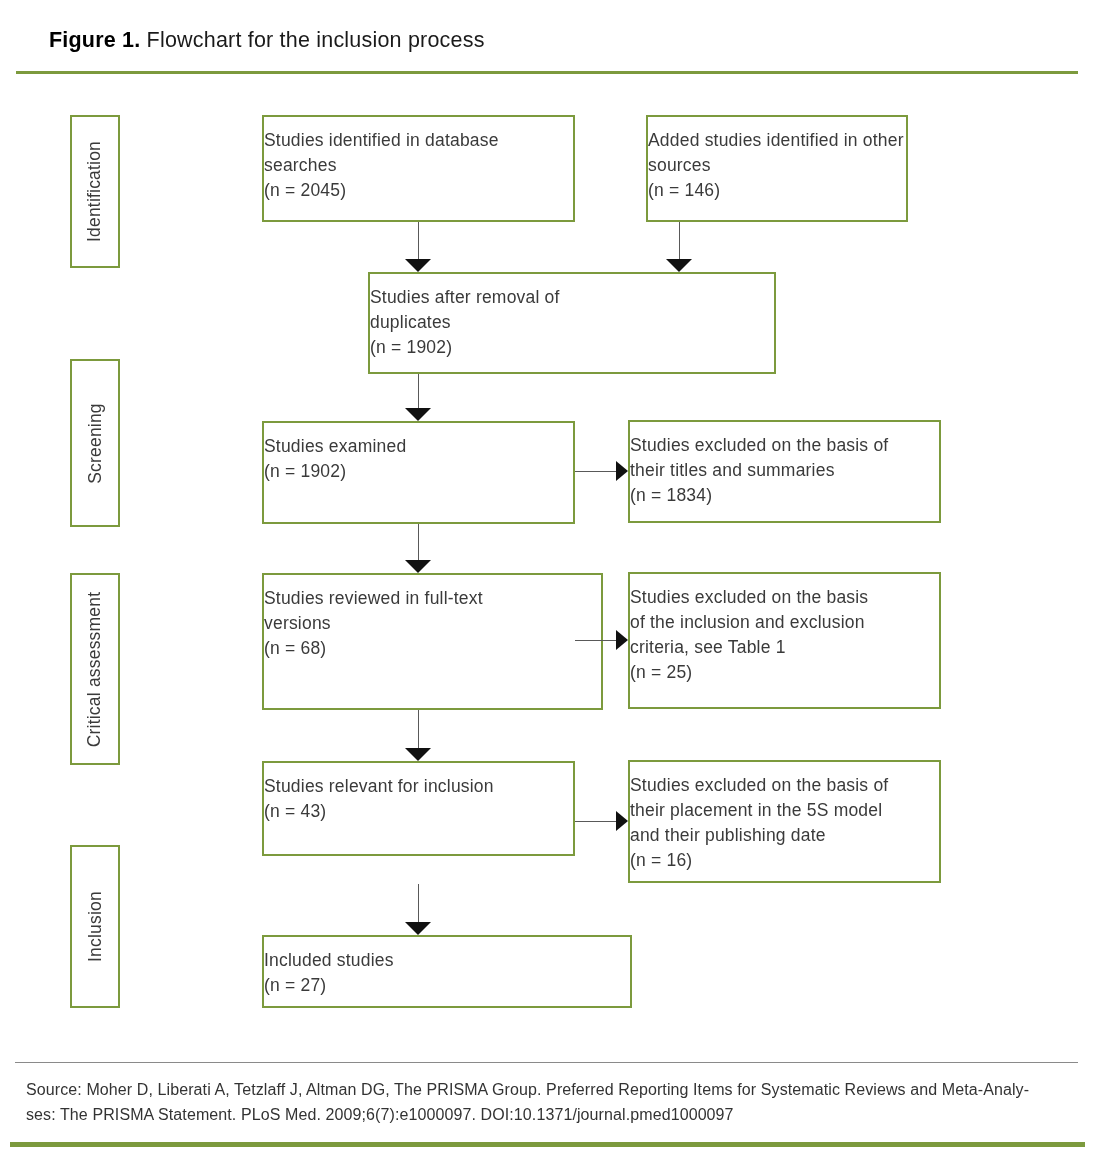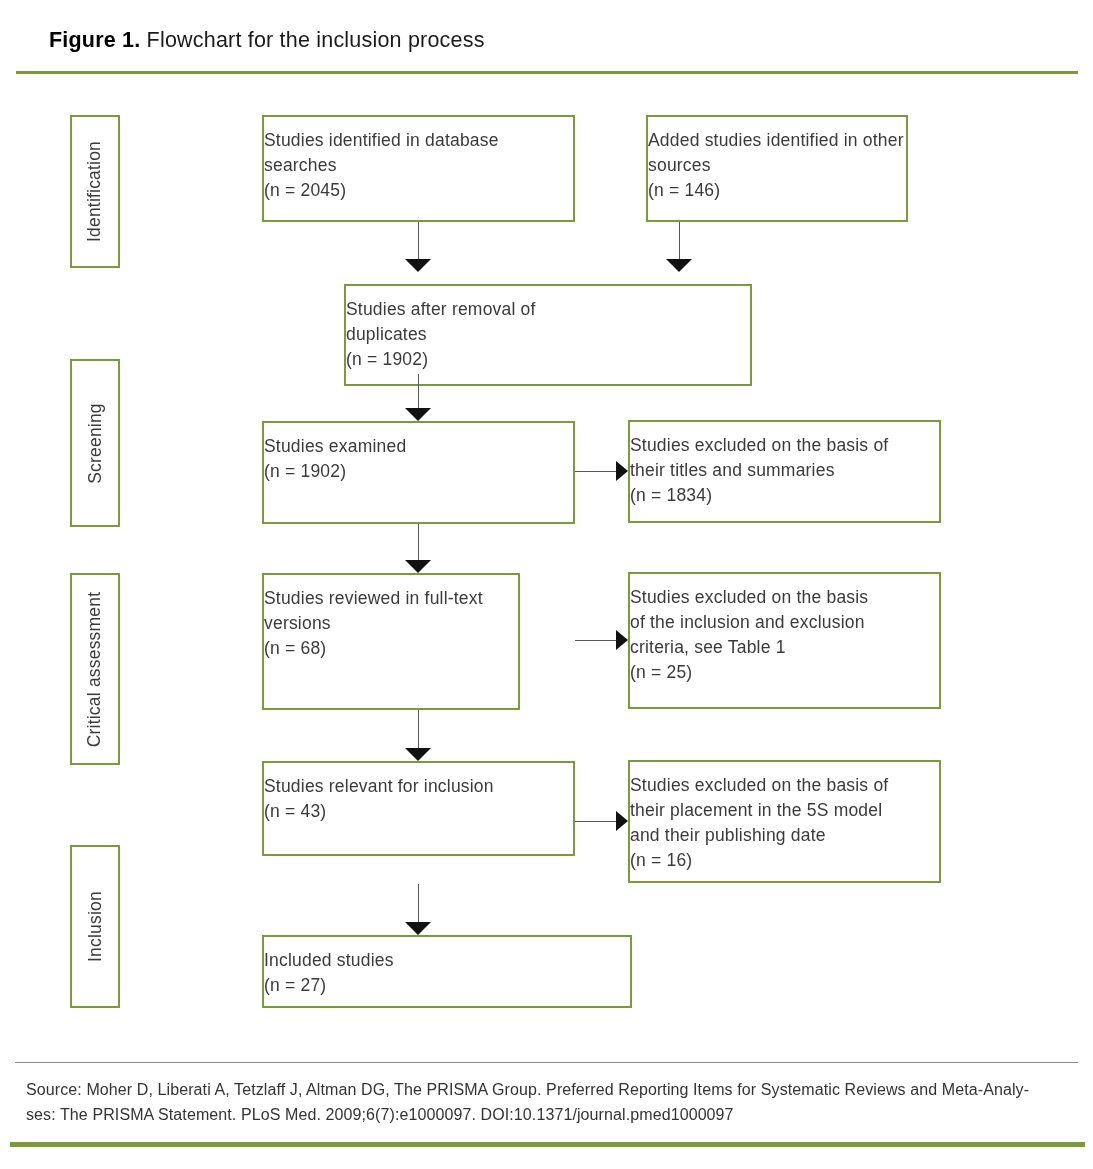--- a/index.html
+++ b/index.html
@@ -42,24 +42,24 @@
     position:absolute;box-sizing:border-box;
     border:2px solid #7c9a3d;background:#fff;
     text-align:left;
     font-size:17.5px;line-height:25px;letter-spacing:.2px;
     padding-top:11px;
     white-space:pre-line;
     color:#3a3a3a;
   }
   #box-db{left:262px;top:115px;width:313px;height:107px;}
   #box-other{left:628px;top:115px;width:262px;height:107px;margin-left:18px;}
-  #box-dup{left:344px;top:272px;width:408px;height:102px;margin-top:12px;}
+  #box-dup{left:368px;top:272px;width:408px;height:102px;}
   #box-examined{left:262px;top:421px;width:313px;height:103px;}
   #box-excl-titles{left:628px;top:420px;width:313px;height:103px;}
-  #box-fulltext{left:262px;top:573px;width:258px;height:137px;}
+  #box-fulltext{left:262px;top:573px;width:341px;height:137px;}
   #box-excl-criteria{left:628px;top:572px;width:313px;height:137px;}
   #box-relevant{left:262px;top:761px;width:313px;height:95px;}
   #box-excl-5s{left:628px;top:760px;width:313px;height:123px;}
   #box-included{left:262px;top:935px;width:370px;height:73px;}
   
   .vline{position:absolute;width:1px;background:#595959;}
   .varrow{
     position:absolute;width:0;height:0;
     border-left:13px solid transparent;border-right:13px solid transparent;
     border-top:13px solid #111;

